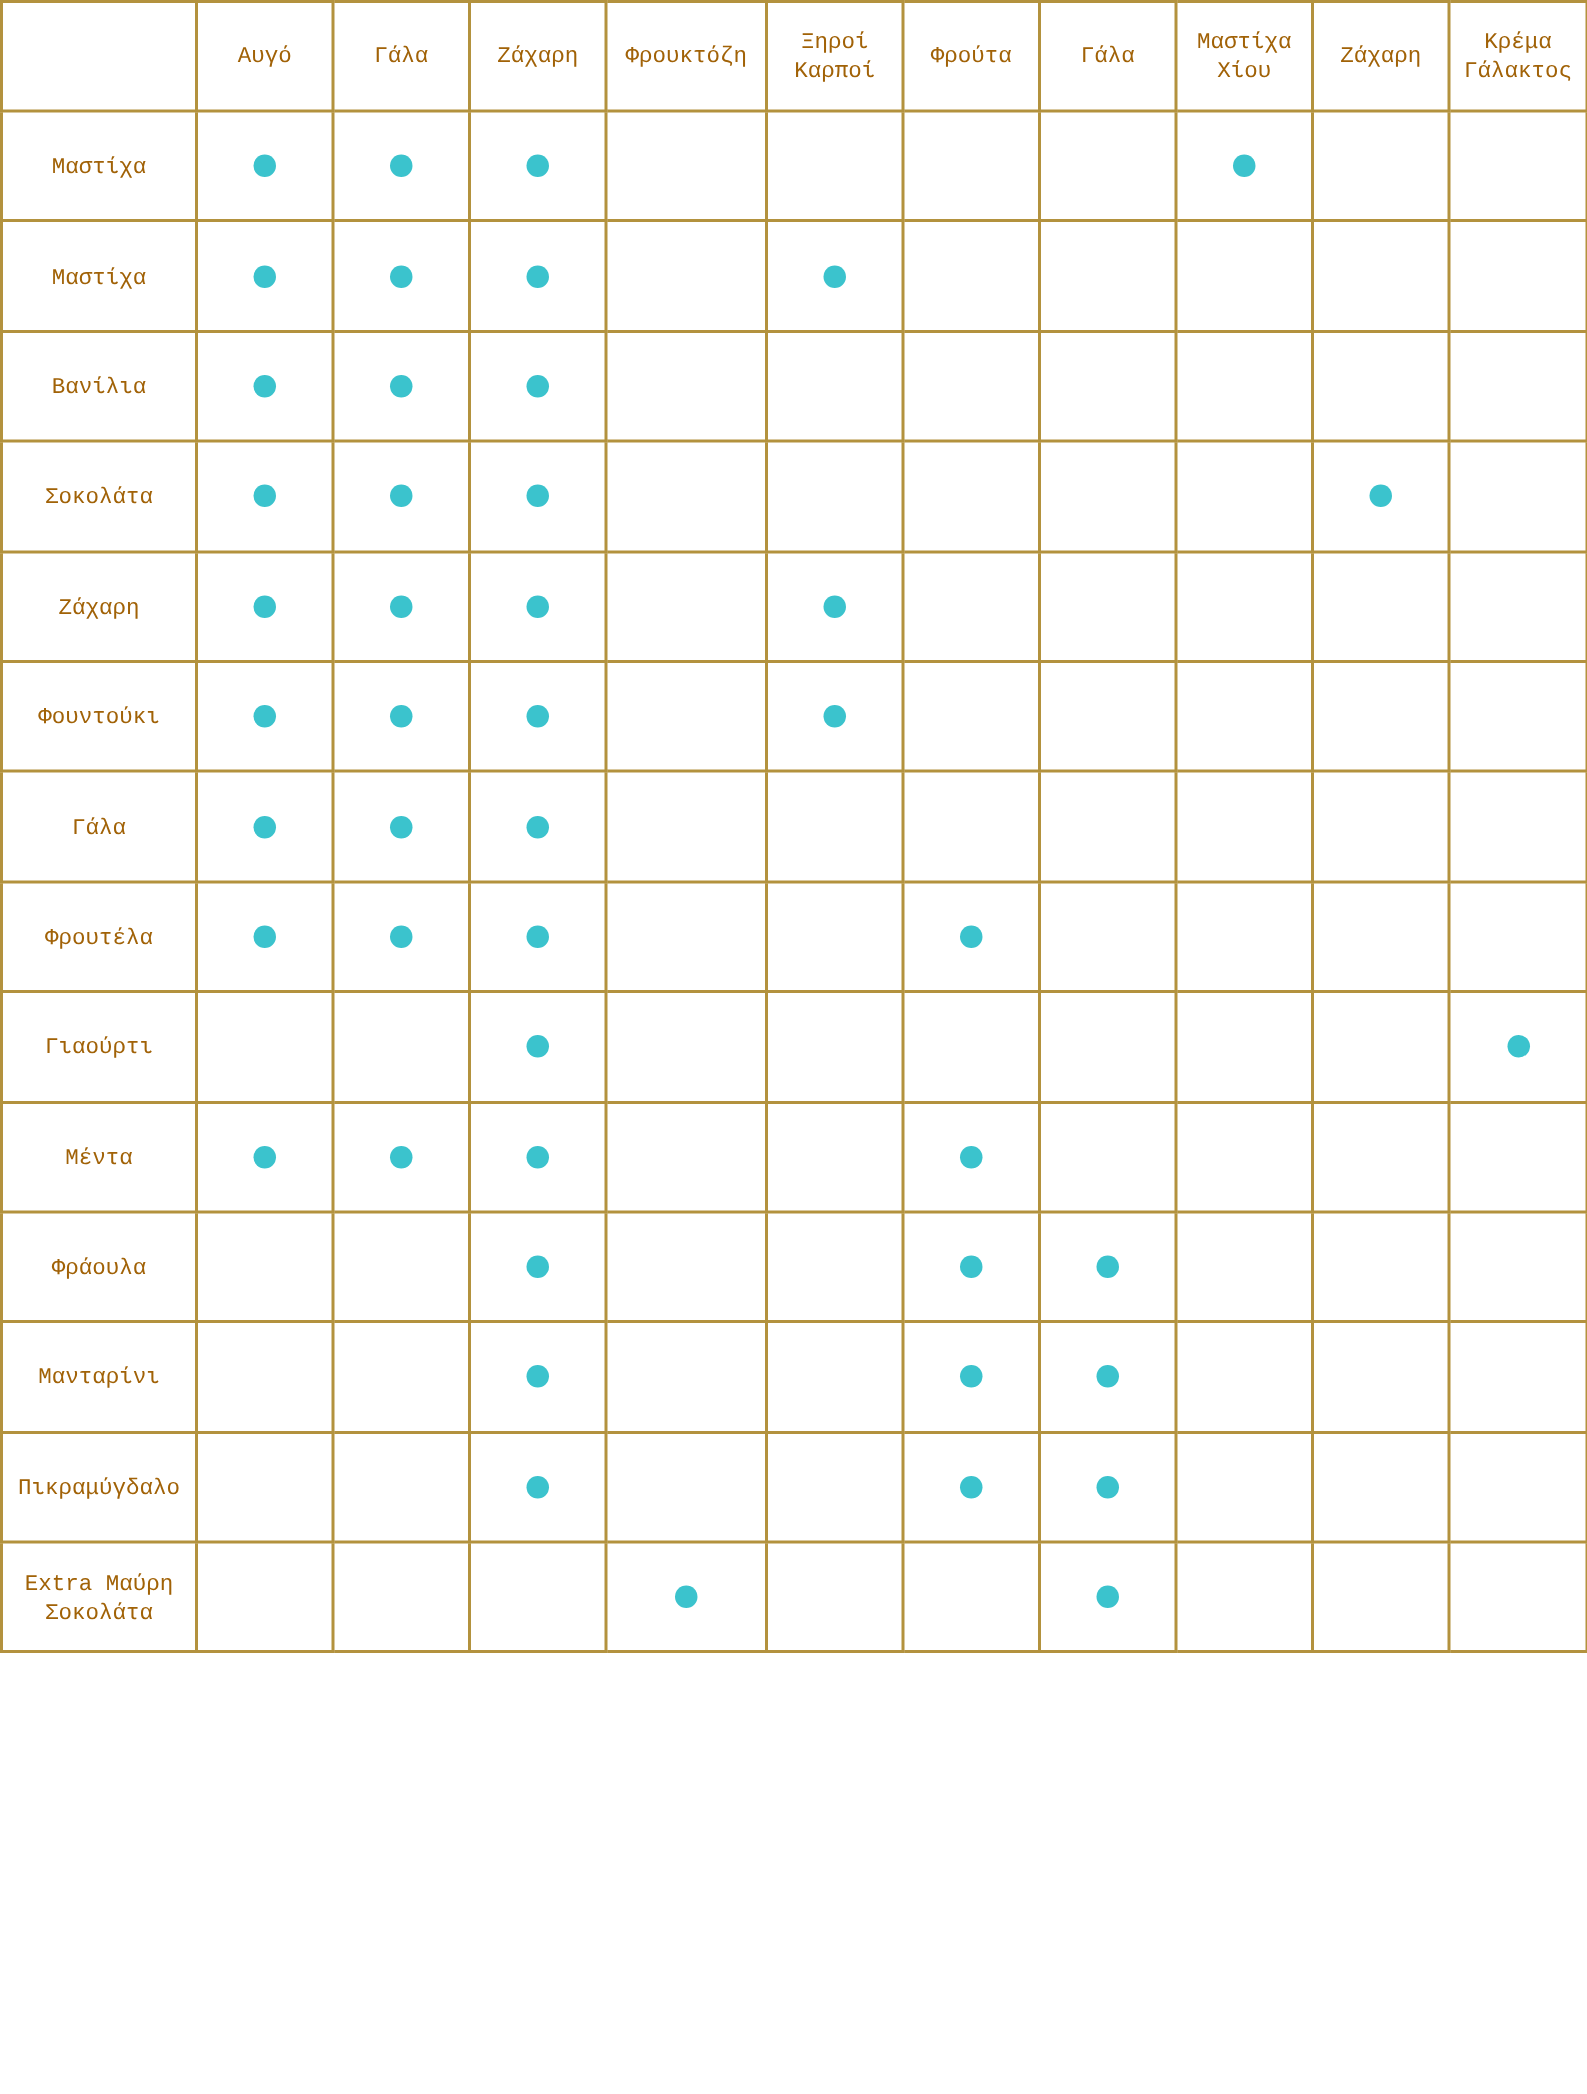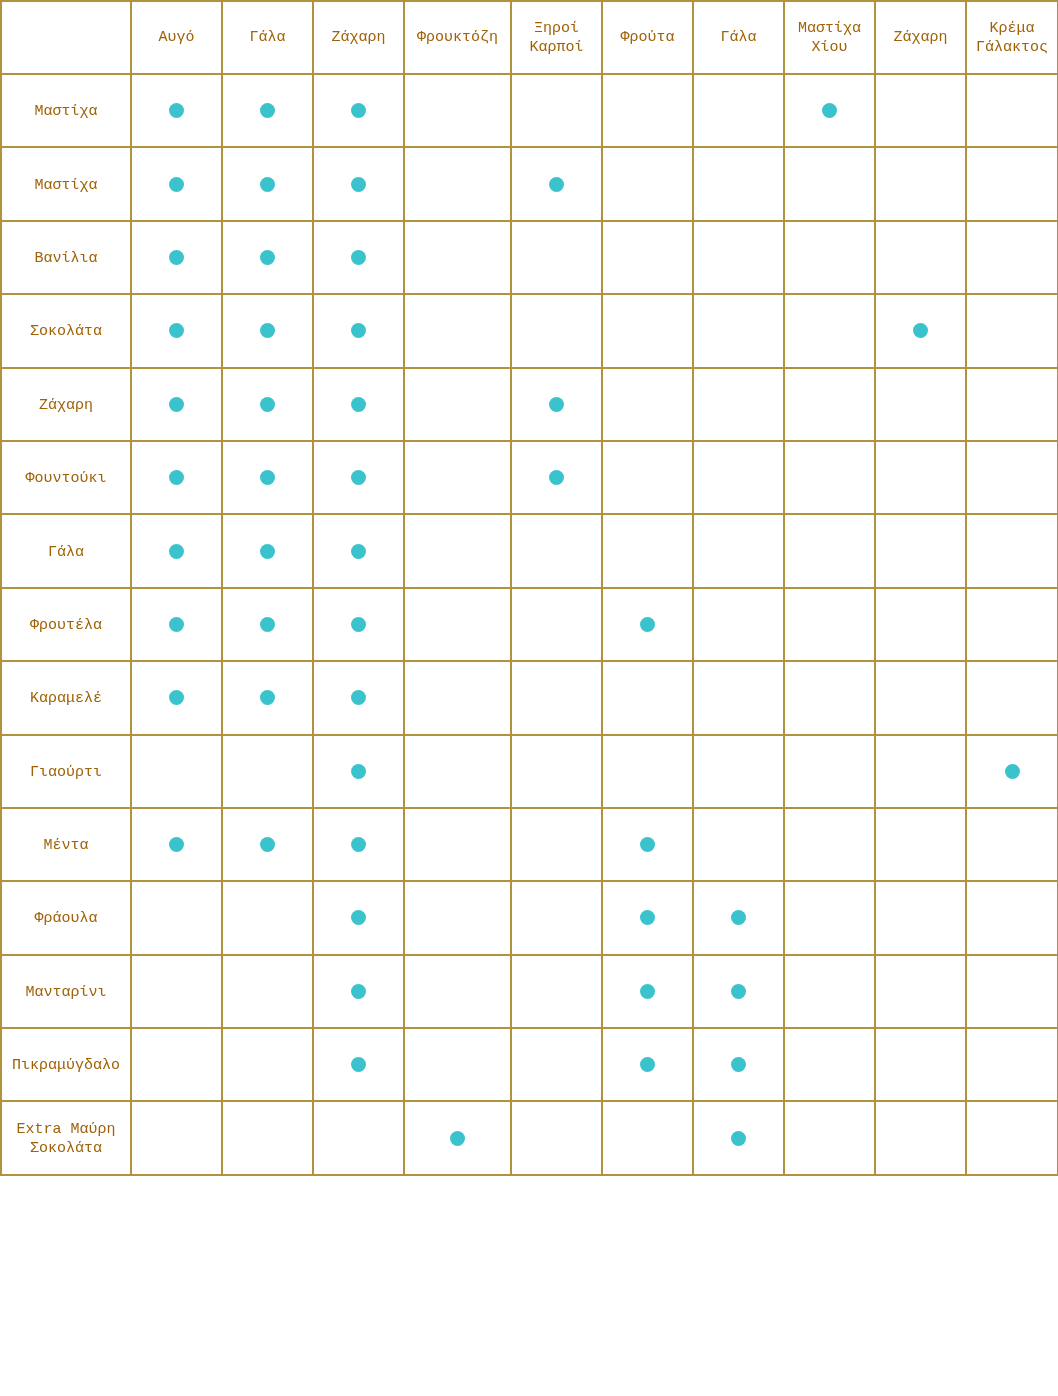--- a/index.html
+++ b/index.html
@@ -199,33 +199,20 @@
         <td><span class="dot"></span></td>
         <td></td>
         <td></td>
         <td><span class="dot"></span></td>
         <td></td>
         <td></td>
         <td></td>
         <td></td>
       </tr>
       <tr>
-        <td><span class="row-label">Καραμελέ</span></td>
-        <td><span class="dot"></span></td>
-        <td><span class="dot"></span></td>
-        <td><span class="dot"></span></td>
-        <td></td>
-        <td></td>
-        <td></td>
-        <td></td>
-        <td></td>
-        <td></td>
-        <td></td>
-      </tr>
-      <tr>
         <td><span class="row-label">Γιαούρτι</span></td>
         <td></td>
         <td></td>
         <td><span class="dot"></span></td>
         <td></td>
         <td></td>
         <td></td>
         <td></td>
         <td></td>
         <td></td>

